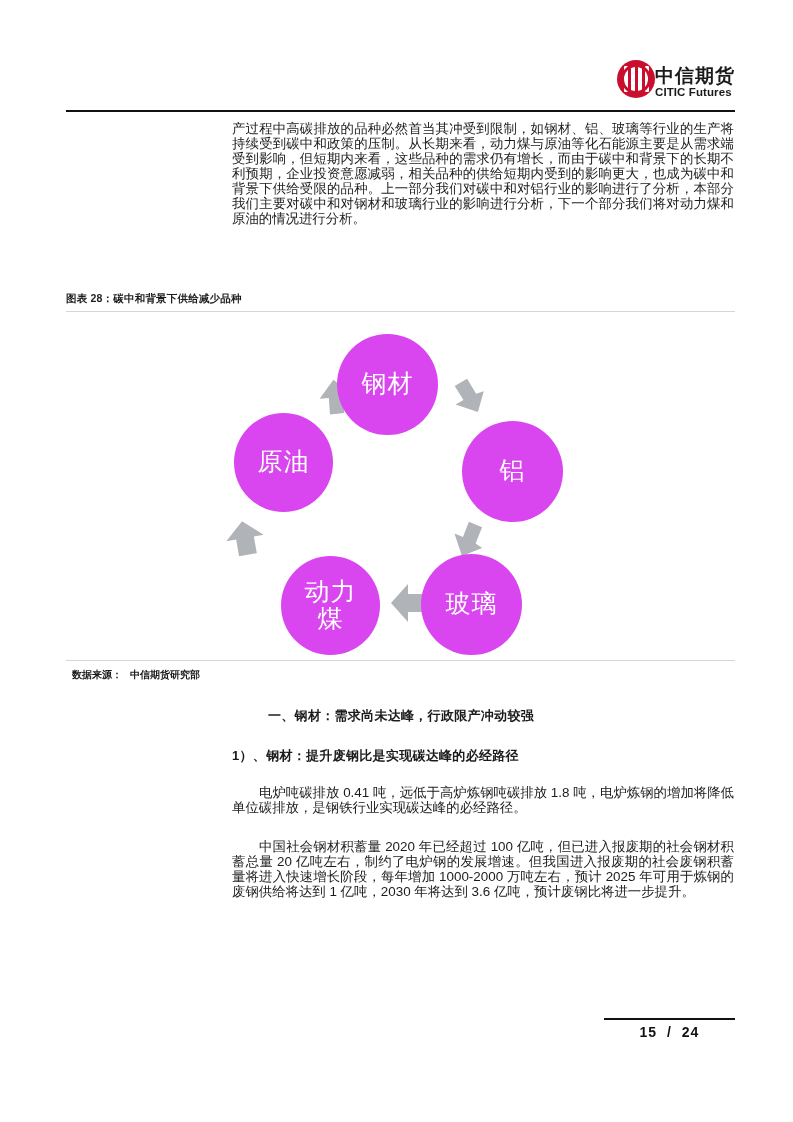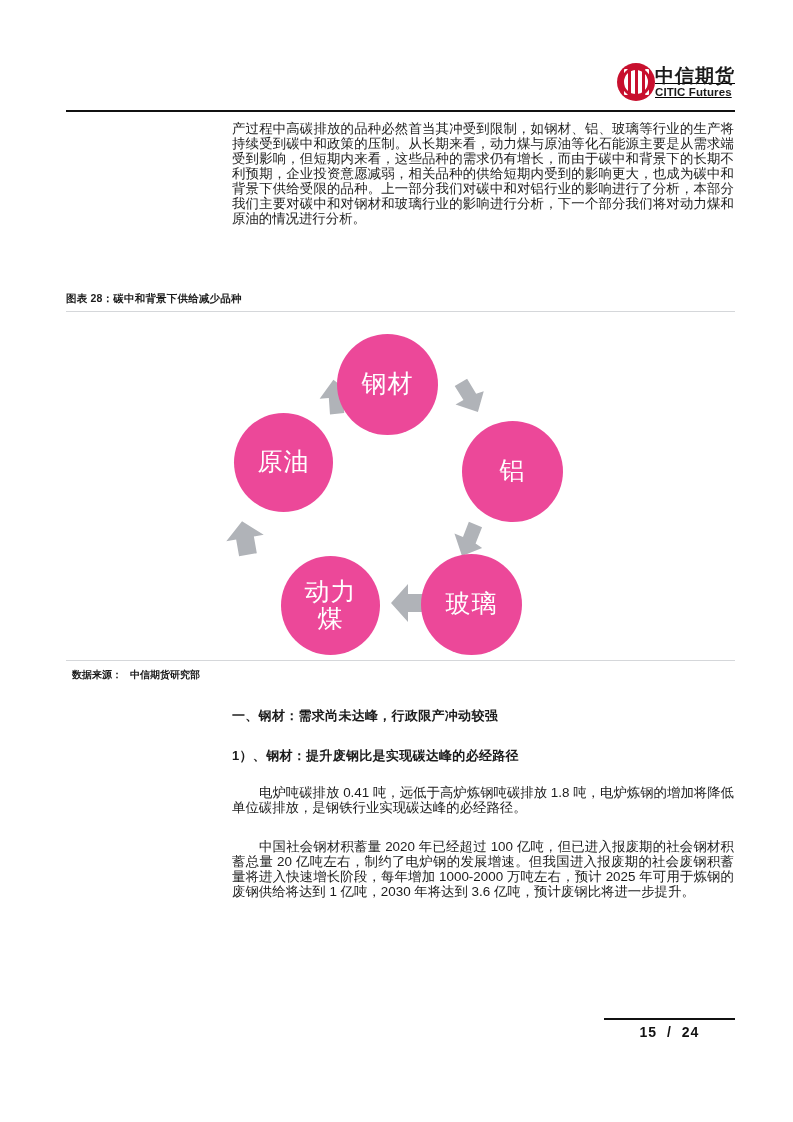--- a/index.html
+++ b/index.html
@@ -34,22 +34,20 @@
     letter-spacing: 0.2px;
     white-space: nowrap;
     color: #000;
   }
   #brand-logo {
     position: absolute;
     right: 0;
     top: 0;
     height: 44px;
     display: flex;
-    align-items: center;
-    text-decoration: underline;
   }
   #brand-mark {
     width: 38px;
     height: 38px;
     border-radius: 50%;
     background: #C8102E;
     position: relative;
     flex: none;
     overflow: hidden;
   }
@@ -159,21 +157,21 @@
   #cycle-diagram {
     position: absolute;
     left: 225px;
     top: 318px;
     width: 350px;
     height: 338px;
   }
   .node-circle {
     position: absolute;
     border-radius: 50%;
-    background: #ec4899;
+    background: #d946ef;
     color: #ffffff;
     display: flex;
     align-items: center;
     justify-content: center;
     text-align: center;
     font-family: "Liberation Serif", "DejaVu Serif", serif;
     font-size: 25px;
     line-height: 1.06;
     letter-spacing: 1px;
   }
@@ -249,21 +247,21 @@
   <div class="node-circle" id="node-dongli">
     <span class="node-label">动力煤</span>
   </div>
 </div>
 
 <div id="figure-rule-bottom"></div>
 <div id="figure-source">
   <span class="src-label">数据来源：</span><span class="src-value">中信期货研究部</span>
 </div>
 
-<div class="body-block" style="top:708px; font-weight:bold; font-size:13px; letter-spacing:0.3px;">一、钢材：需求尚未达峰，行政限产冲动较强</div>
+<div class="body-block" style="top:708px; font-weight:bold; font-size:13px; letter-spacing:0.3px;margin-left:36px;">一、钢材：需求尚未达峰，行政限产冲动较强</div>
 
 <div class="body-block" style="top:748px; font-weight:bold; font-size:13px; letter-spacing:0.3px;">1）、钢材：提升废钢比是实现碳达峰的必经路径</div>
 
 <div class="body-block" style="top:785px; text-indent:27px;">电炉吨碳排放 0.41 吨，远低于高炉炼钢吨碳排放 1.8 吨，电炉炼钢的增加将降低单位碳排放，是钢铁行业实现碳达峰的必经路径。</div>
 
 <div class="body-block" style="top:839px; text-indent:27px;">中国社会钢材积蓄量 2020 年已经超过 100 亿吨，但已进入报废期的社会钢材积蓄总量 20 亿吨左右，制约了电炉钢的发展增速。但我国进入报废期的社会废钢积蓄量将进入快速增长阶段，每年增加 1000-2000 万吨左右，预计 2025 年可用于炼钢的废钢供给将达到 1 亿吨，2030 年将达到 3.6 亿吨，预计废钢比将进一步提升。</div>
 
 <div style="position:absolute; left:604px; top:1018px; width:131px; height:0; border-top:2px solid #111;"></div>
 <div style="position:absolute; left:604px; top:1024px; width:131px; text-align:center;
             font-family:'Liberation Sans','DejaVu Sans',sans-serif; font-weight:bold;

